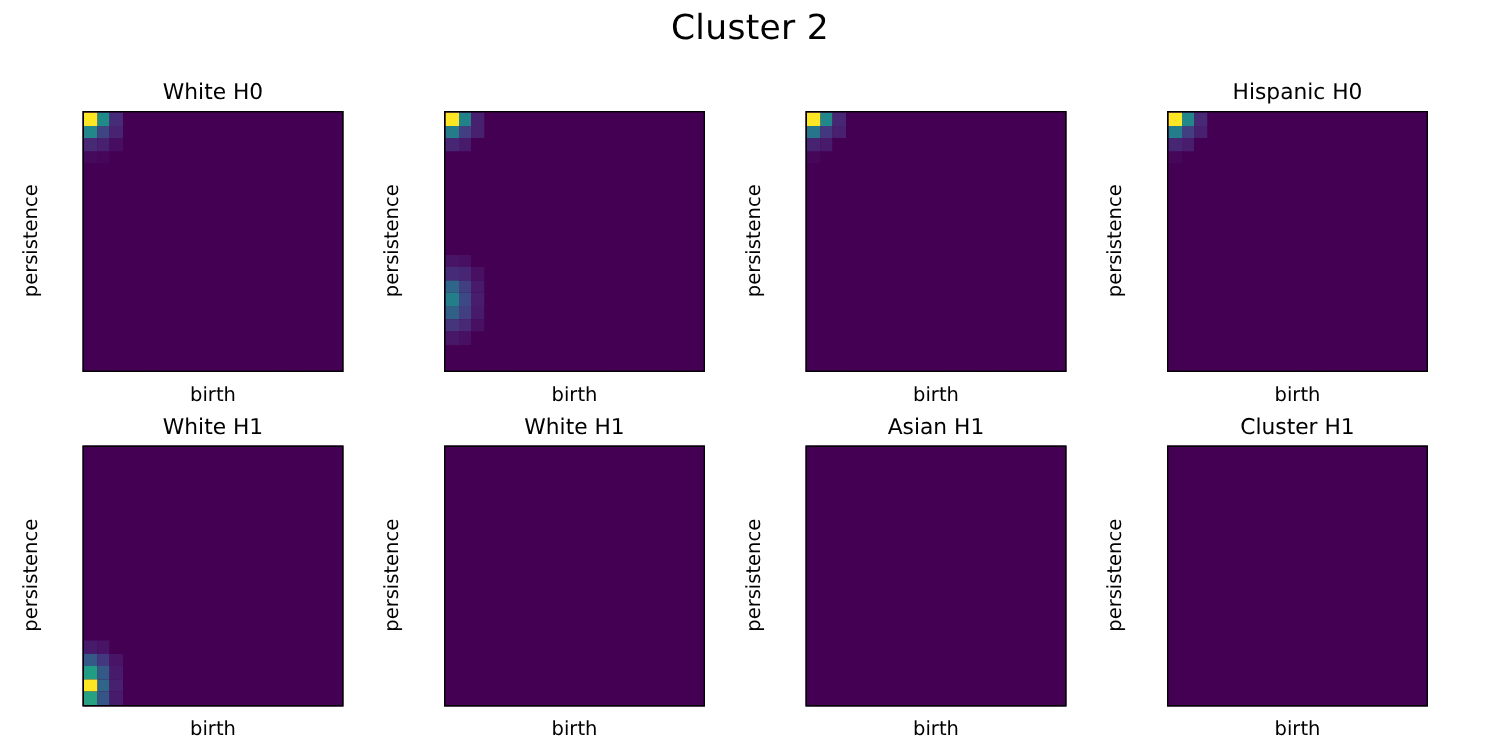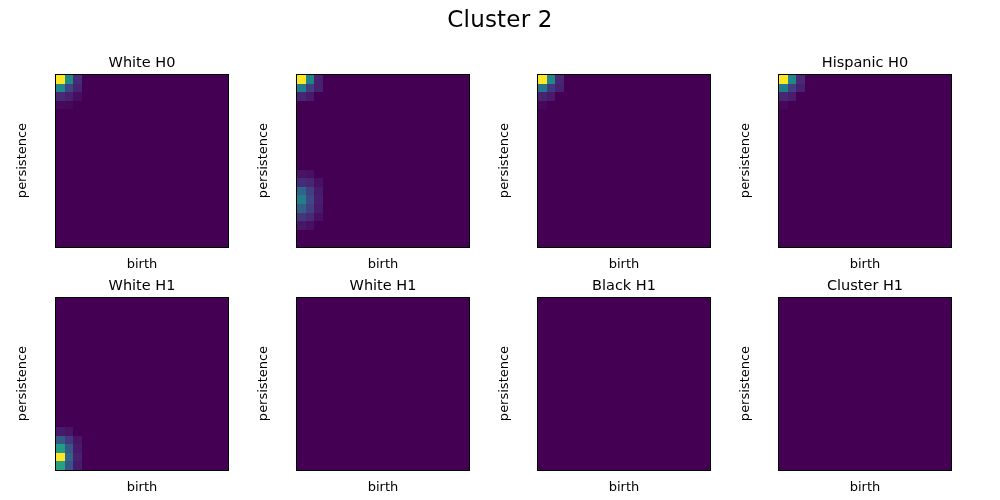--- a/index.html
+++ b/index.html
@@ -2532,21 +2532,21 @@
             <div class="cell" style="background: rgb(68, 1, 84);"></div>
             <div class="cell" style="background: rgb(68, 1, 84);"></div>
             <div class="cell" style="background: rgb(68, 1, 84);"></div>
             <div class="cell" style="background: rgb(68, 1, 84);"></div>
             <div class="cell" style="background: rgb(68, 1, 84);"></div>
           </div>
         </div>
         <div class="xlabel" style="left: 48px; width: 174px; top: 207px;">birth</div>
       </div>
       <div class="panel" style="left: 489px; top: 273px; width: 222px; height: 222px;">
-        <div class="panel-title" style="left: 48px; width: 174px; top: 3px;">Black H1</div>
+        <div class="panel-title" style="left: 48px; width: 174px; top: 3px;">Asian H1</div>
         <div class="ylabel" style="width: 174px; left: -73px; top: 104px;">persistence</div>
         <div class="axes" style="left: 48px; top: 24px; width: 174px; height: 174px; background: rgb(68, 1, 84);">
           <div class="grid" style="grid-template-columns: repeat(20, 1fr); grid-template-rows: repeat(20, 1fr);">
             <div class="cell" style="background: rgb(68, 1, 84);"></div>
             <div class="cell" style="background: rgb(68, 1, 84);"></div>
             <div class="cell" style="background: rgb(68, 1, 84);"></div>
             <div class="cell" style="background: rgb(68, 1, 84);"></div>
             <div class="cell" style="background: rgb(68, 1, 84);"></div>
             <div class="cell" style="background: rgb(68, 1, 84);"></div>
             <div class="cell" style="background: rgb(68, 1, 84);"></div>

